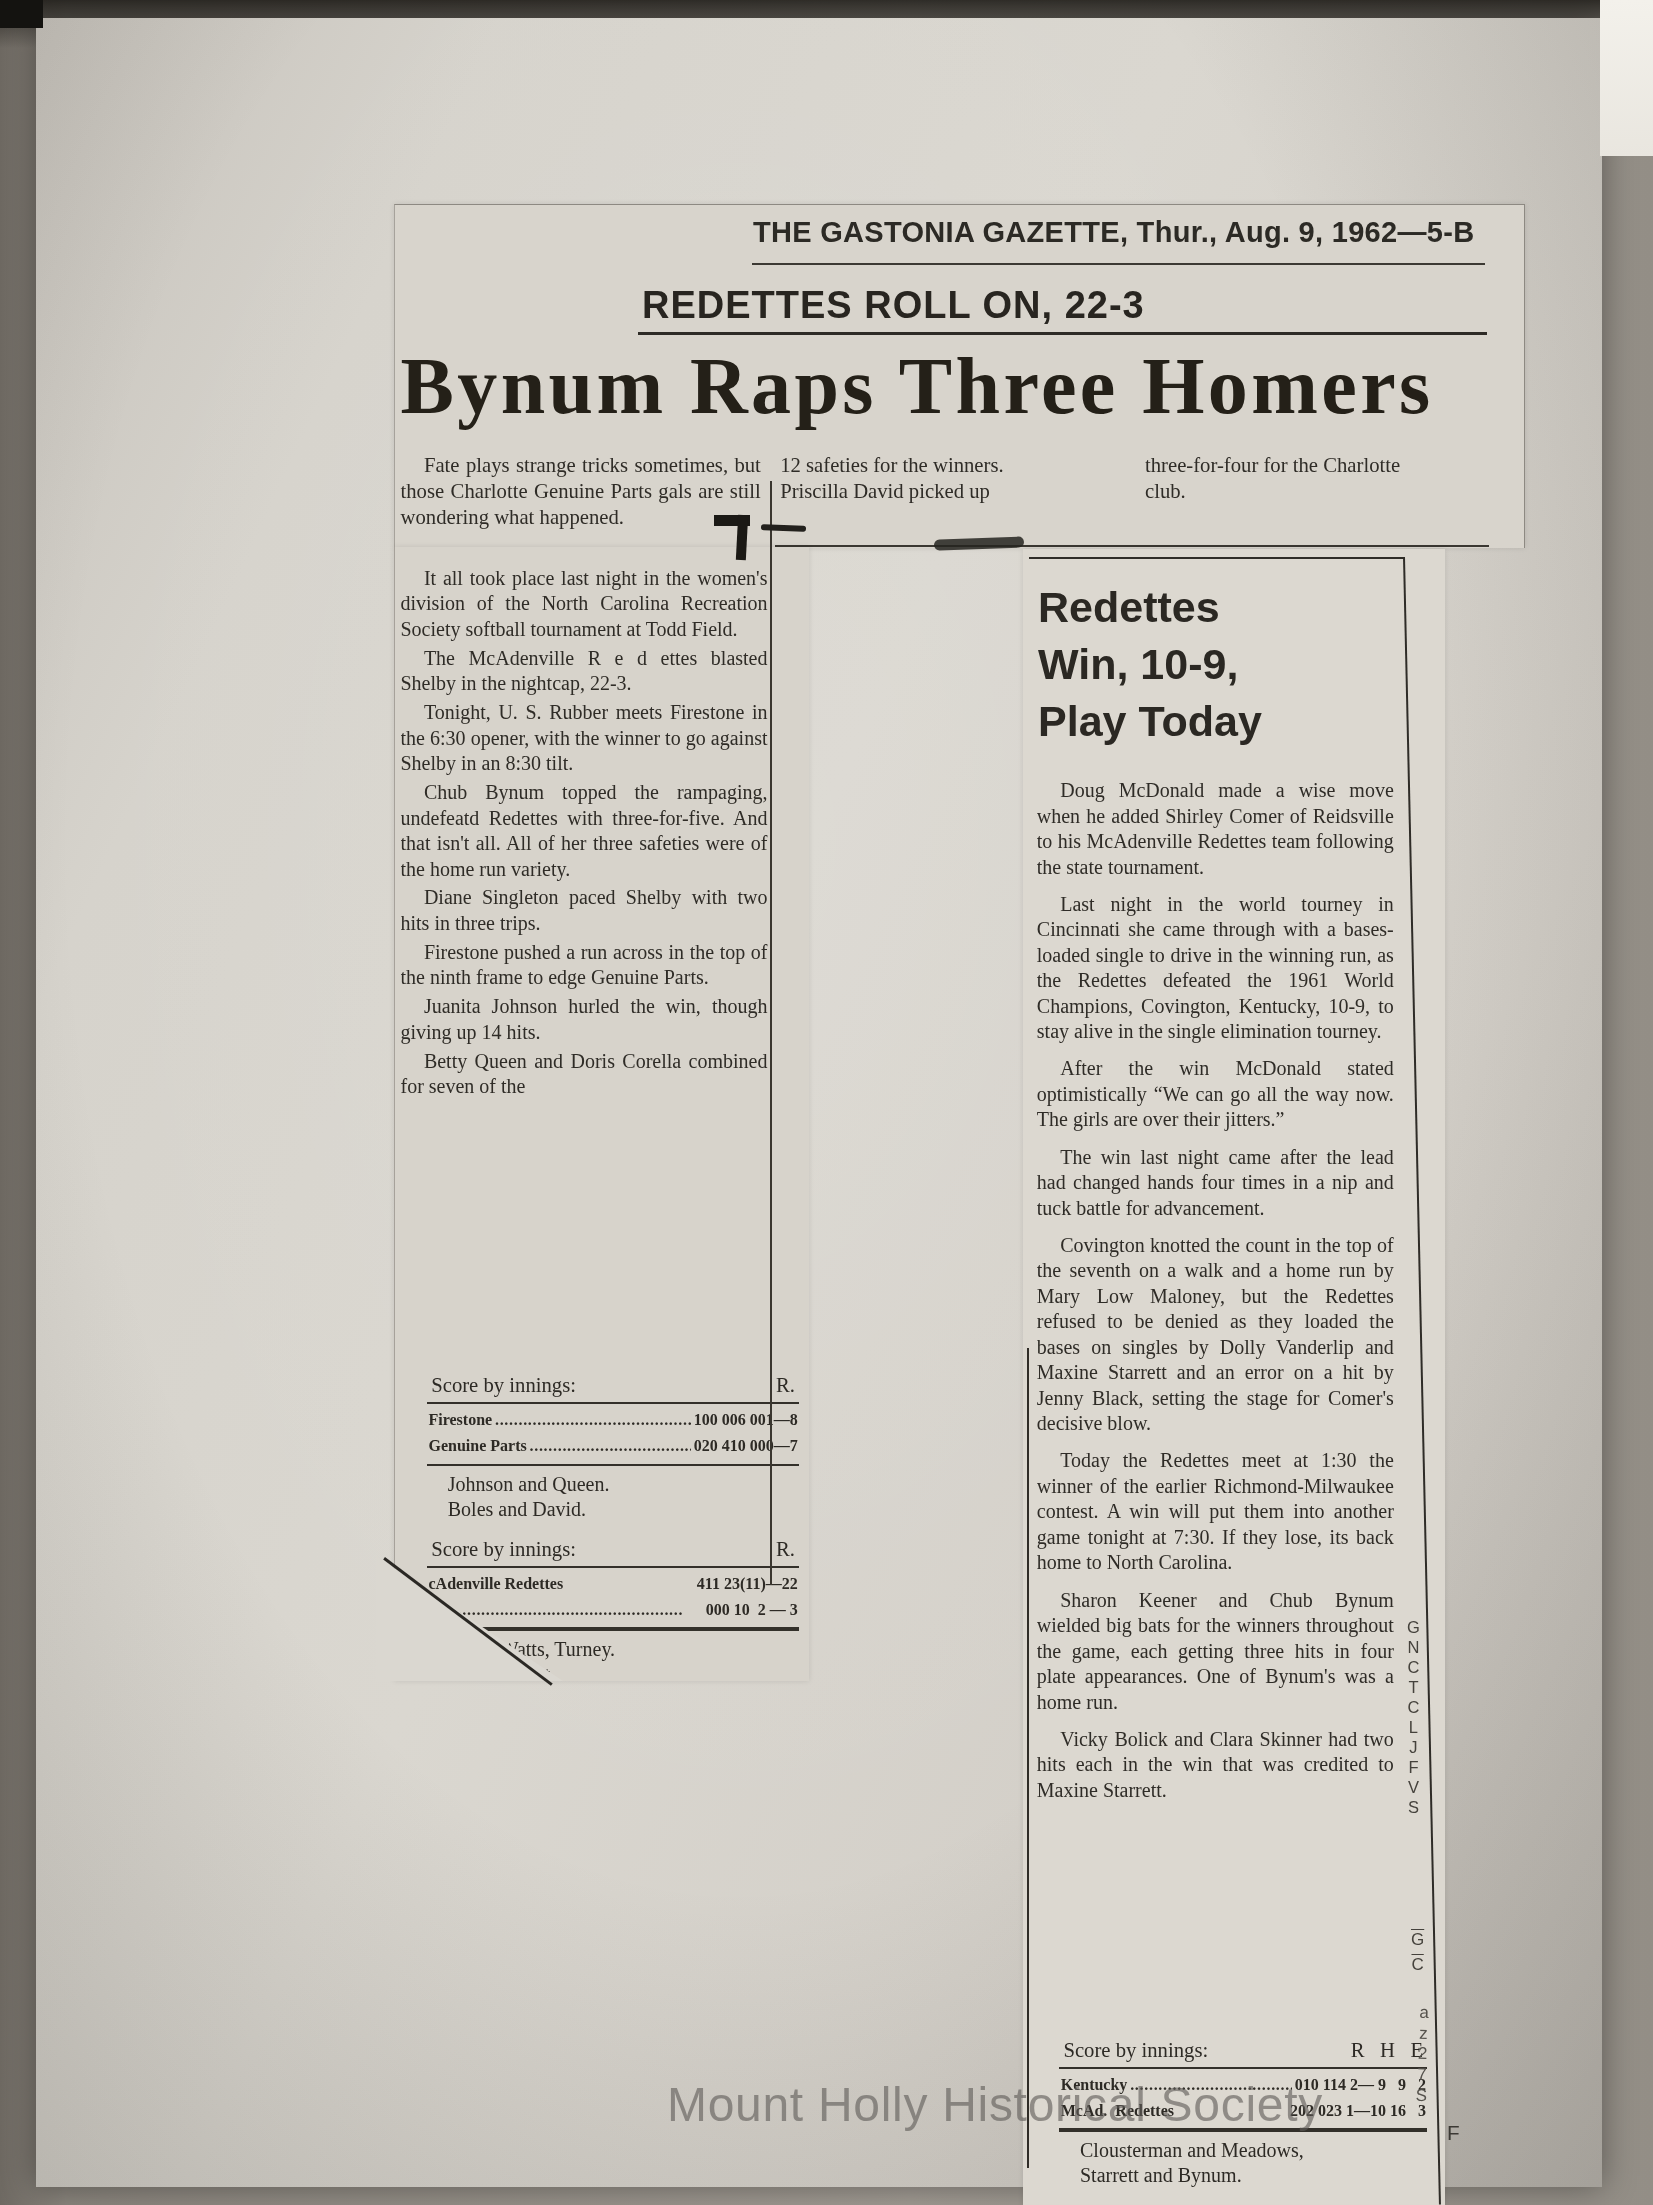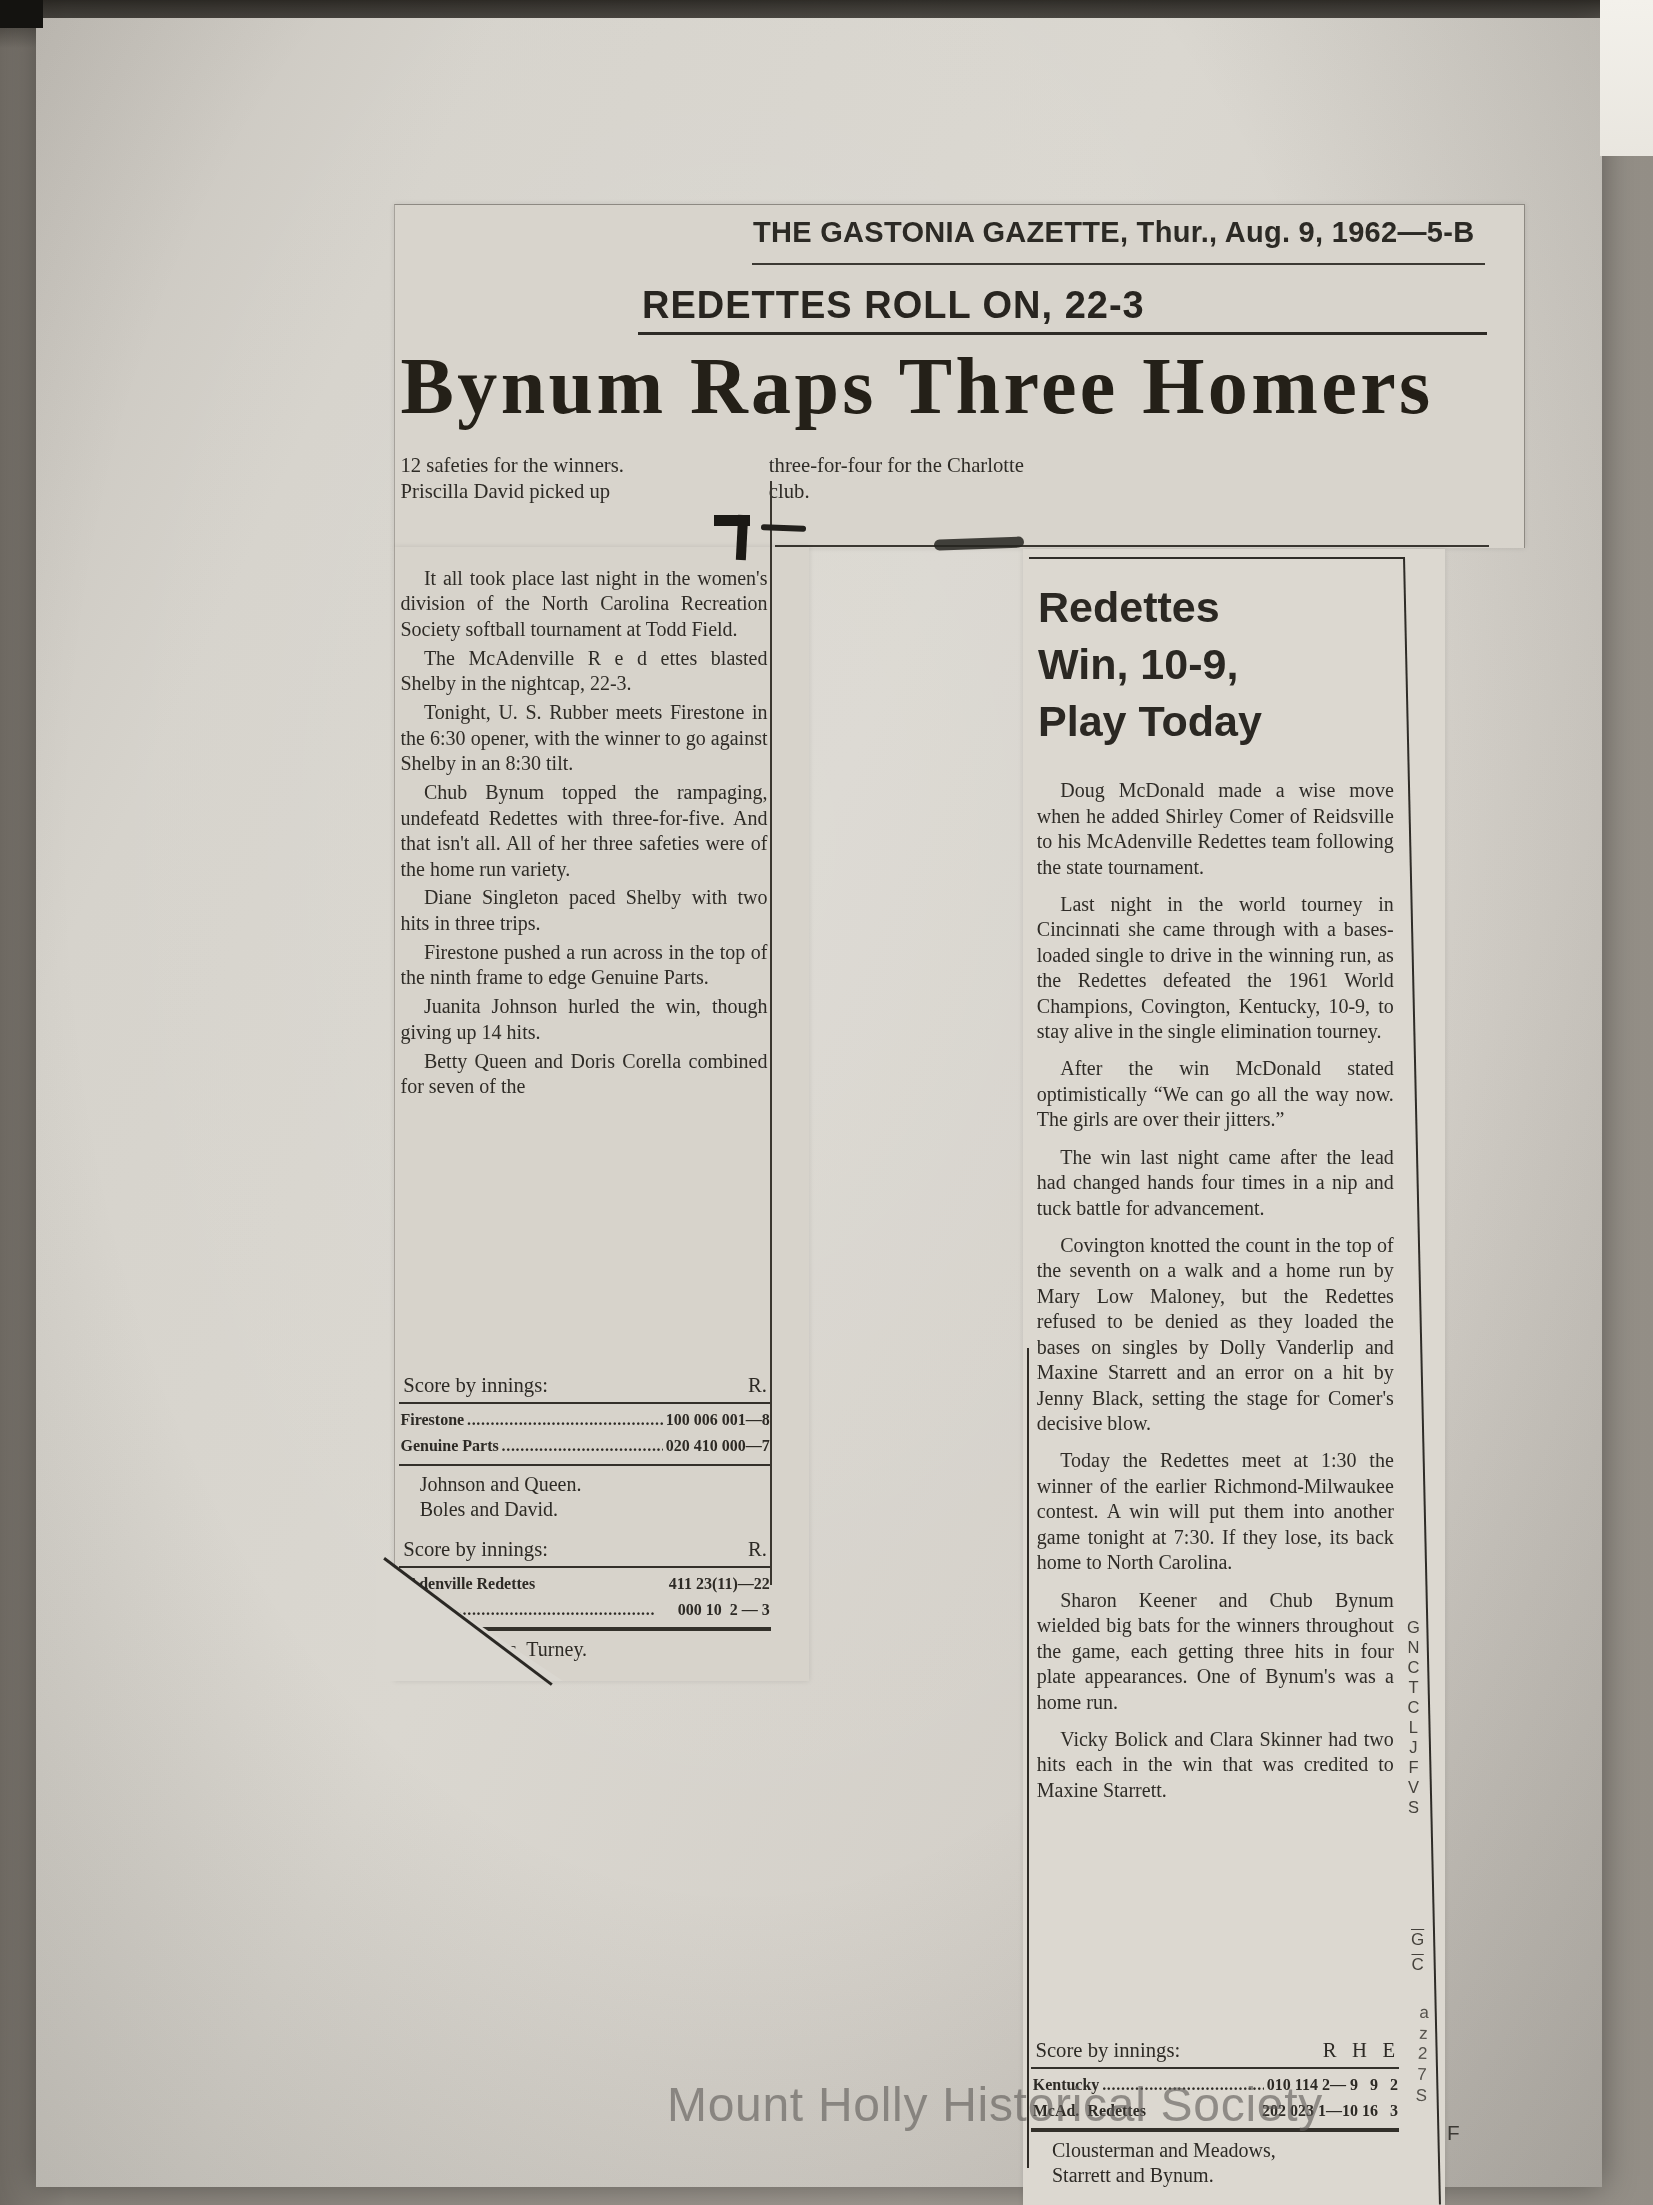--- a/index.html
+++ b/index.html
@@ -45,21 +45,21 @@
 
   #clip-left{
     left:394px; top:547px; width:382px; height:1134px; background:#d7d3cb;
     border-left:1.4px solid rgba(52,48,42,0.30);
     box-shadow:0 0 5.5px rgba(0,0,0,0.10);
   }
   #left-flow{left:5.5px;top:6.9px;width:367px;height:821px;overflow:hidden;
     font-size:20px;line-height:25.5px;text-align:justify;color:#2f2c27;margin-top:12px;}
   #left-flow p{margin:0 0 3.4px 0;text-indent:23.4px;}
 
-  .scorebox{color:#2d2a25;}
+  .scorebox{color:#2d2a25;margin-left:28px;}
   #box1{left:4.1px;top:827px;width:372px;}
   #box2{left:4.1px;top:991px;width:372px;}
   .sbi-row{display:flex;justify-content:space-between;font-size:20.7px;padding:0 4.1px;}
   .sbi-right{white-space:pre;}
   .sb-rule{height:2.1px;background:#33302a;margin:4.8px 0 3.4px 0;}
   .team-row{display:flex;align-items:flex-end;font-size:16px;line-height:26px;padding:0 1.4px;font-weight:bold;}
   .team-row .team{flex:0 0 auto;white-space:pre;}
   .team-row .leader{flex:1 1 auto;overflow:hidden;white-space:nowrap;margin:0 2.8px;}
   .team-row .leader::after{content:"..................................................";letter-spacing:0.7px;}
   .team-row .leader.noleader::after{content:"";}
@@ -114,20 +114,21 @@
   <div class="abs" id="corner-black"></div>
   <div class="abs" id="white-corner"></div>
 
   <div class="abs clip" id="clip-header">
     <div class="abs" id="masthead">THE GASTONIA GAZETTE, Thur., Aug. 9, 1962—5-B</div>
     <div class="abs" id="masthead-rule"></div>
     <div class="abs" id="kicker">REDETTES ROLL ON, 22-3</div>
     <div class="abs" id="kicker-rule"></div>
     <div class="abs" id="headline">Bynum Raps Three Homers</div>
     <div class="abs" id="intro-cols">
+      <div class="icol" id="intro-col1">Fate plays strange tricks sometimes, but those Charlotte Genuine Parts gals are still wondering what happened.</div>
       <div class="icol" id="intro-col2">12 safeties for the winners.
    Priscilla David picked up</div>
       <div class="icol" id="intro-col3">three-for-four for the Charlotte
 club.</div>
     </div>
     <div class="abs" id="intro-rule"></div>
   </div>
 
   <div class="abs clip" id="clip-left">
     <div class="abs" id="left-flow">

